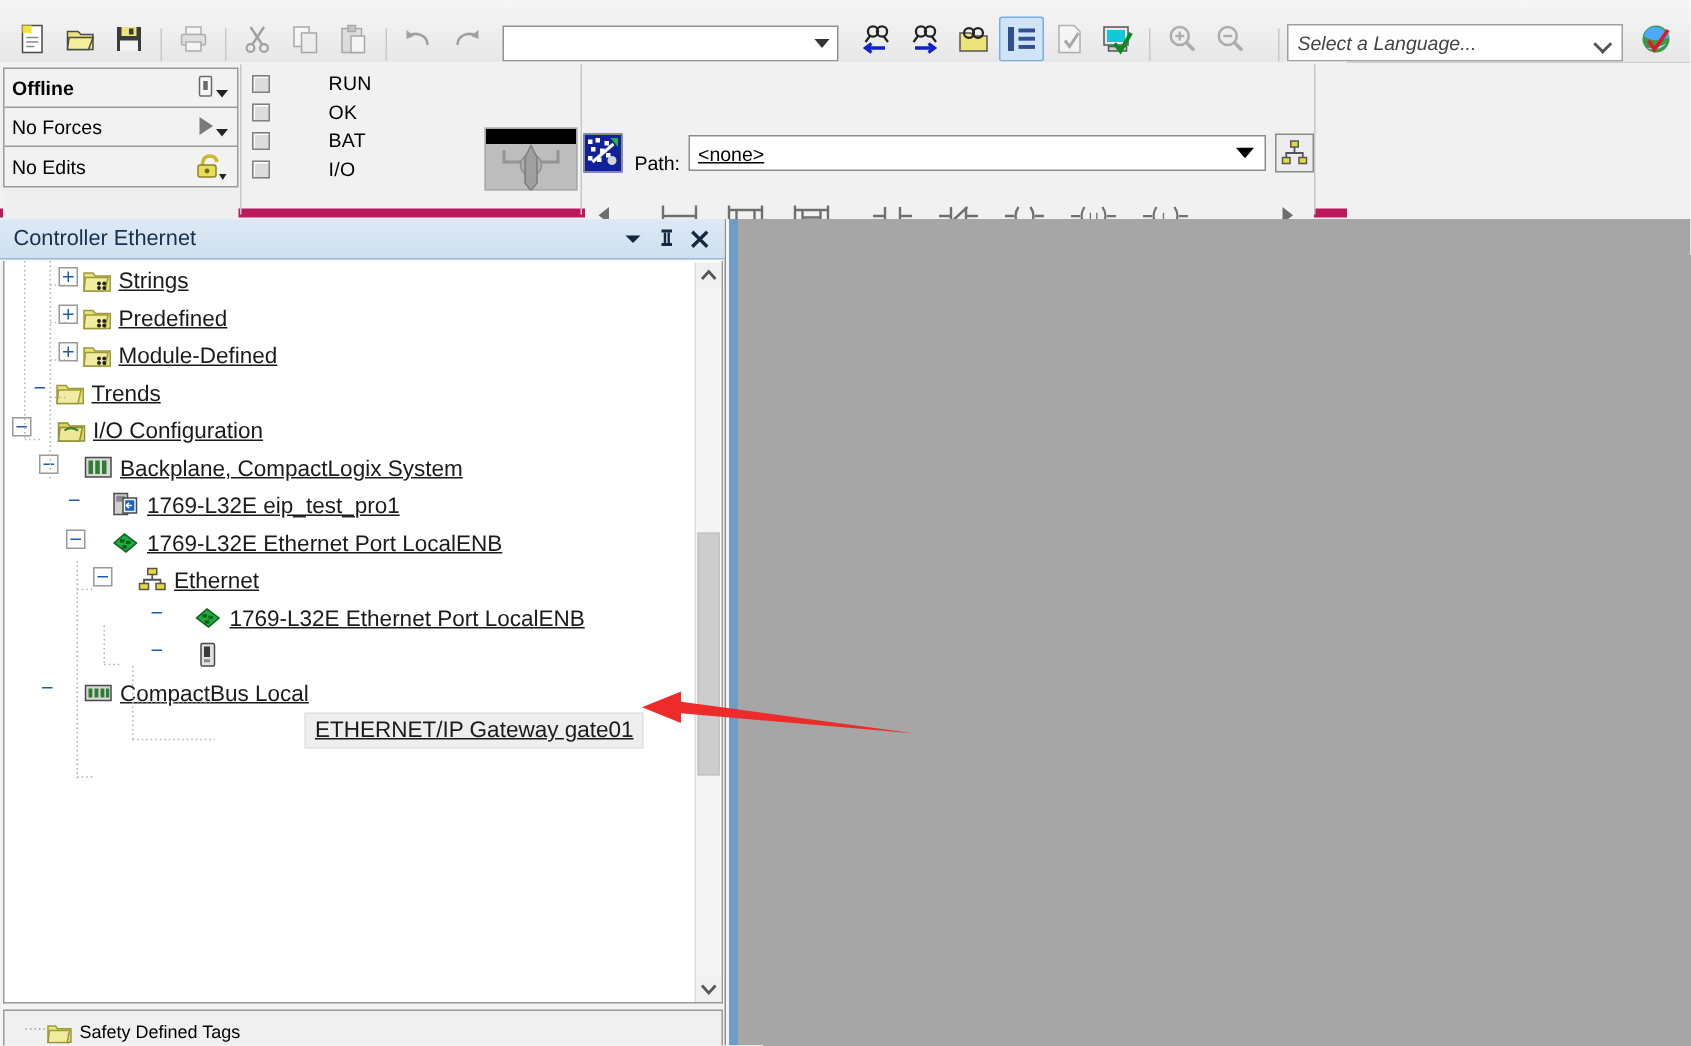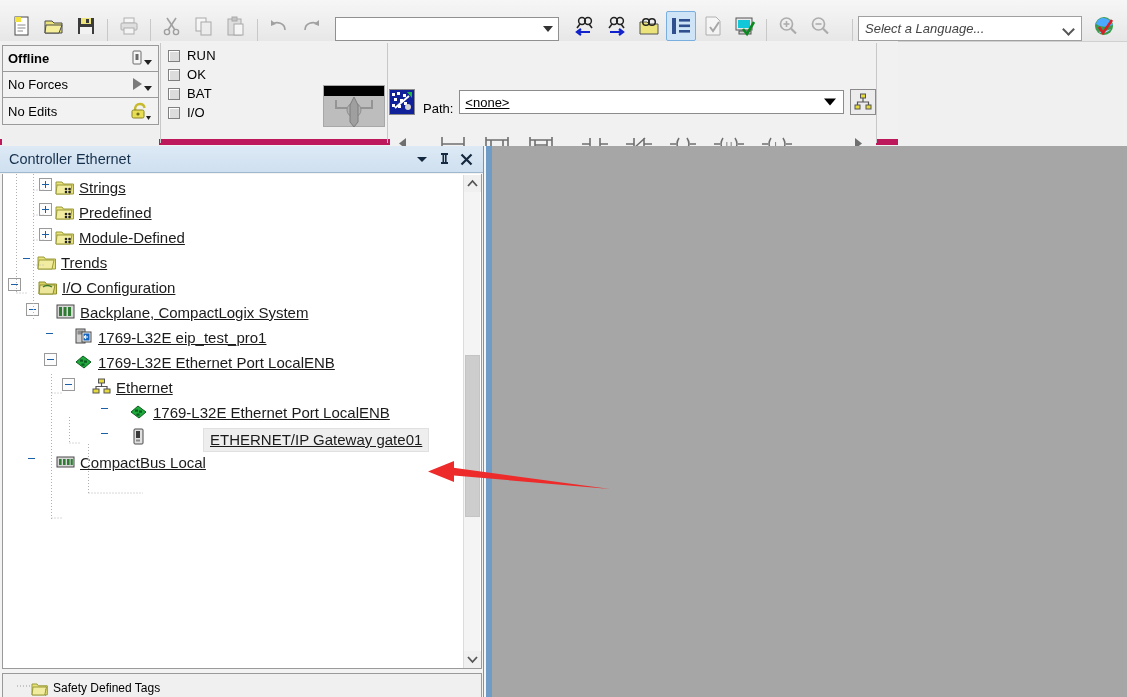--- a/index.html
+++ b/index.html
@@ -65,21 +65,21 @@
   .ctl-row:last-child { border-bottom:none; }
   .ctl-row .lbl { font-size:13px; }
   .ctl-row .lbl.bold { font-weight:bold; }
   .ctl-row .gl { position:absolute; right:4px; top:4px; }
   .ctl-blank { position:absolute; left:2px; top:85px; width:157px; height:26px; background:#efefef; }
 
   .leds { position:absolute; left:168px; top:5px; width:110px; }
   .led-row { display:flex; align-items:center; height:19px; }
   .led-box { width:12px;height:12px;border:1px solid #808080;background:#dcdcdc; margin-right:7px;
              box-shadow: inset 1px 1px 0 #fff; }
-  .led-txt { font-size:13px; letter-spacing:0.2px; }
+  .led-txt { font-size:13px; letter-spacing:0.2px;margin-left:32px; }
 
   .keyswitch {
     position:absolute; left:323px; top:44px; width:62px; height:42px;
     background:#bdbdbd; border:1px solid #a8a8a8;
   }
   .keyswitch .blackbar { height:10px; background:#000; }
   .mini-mod {
     position:absolute; left:362px; top:118px; width:22px; height:22px;
     background:#eee; border:1px solid #9a9a9a; display:flex;align-items:center;justify-content:center;
   }
@@ -161,21 +161,21 @@
     position:absolute; left:2px; top:28px; width:480px; height:495px;
     background:#fff; border:1px solid #9a9a9a; border-top:none;
     overflow:hidden;
   }
   .tree { position:absolute; left:0; top:0; width:460px; padding-top:4px; }
   .trow {
     height:25px; display:flex; align-items:flex-start;
     font-size:15px; color:#1b1b1b; white-space:nowrap;text-decoration:underline;
   }
   .trow.selected .tlabel {
-    background:#eeeeee; padding:1px 6px 2px 6px; border:1px solid #e0e0e0;
+    background:#eeeeee; padding:1px 6px 2px 6px; border:1px solid #e0e0e0;margin-top:47px;
   }
   .tindent { display:inline-block; }
   .expander {
     width:13px;height:13px; border:1px solid #9a9a9a; background:#fcfcfc;
     position:relative; margin-right:3px; flex:none;
   }
   .expander:before {
     content:''; position:absolute; left:2px; top:5px; width:7px; height:1px; background:#1b5fa8;
   }
   .expander.plus:after {

